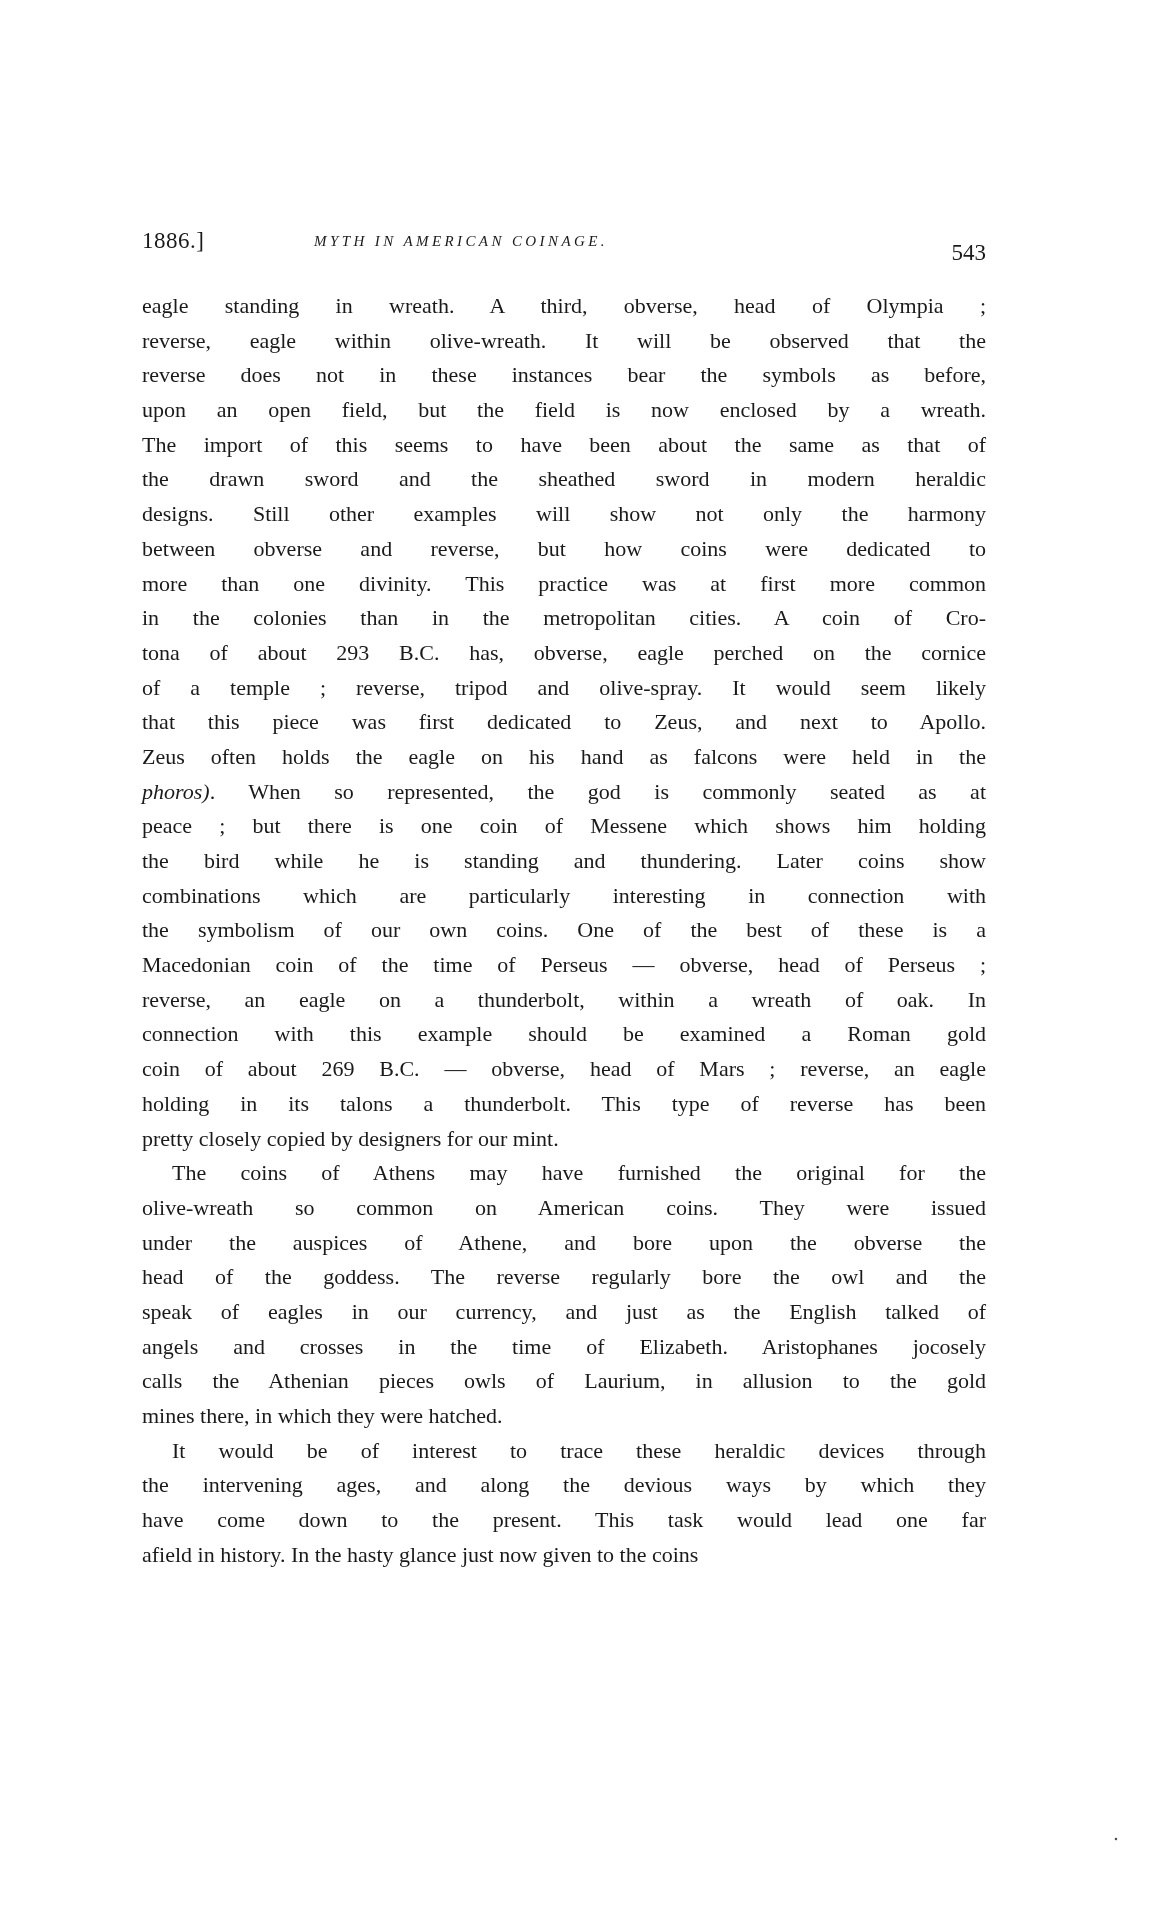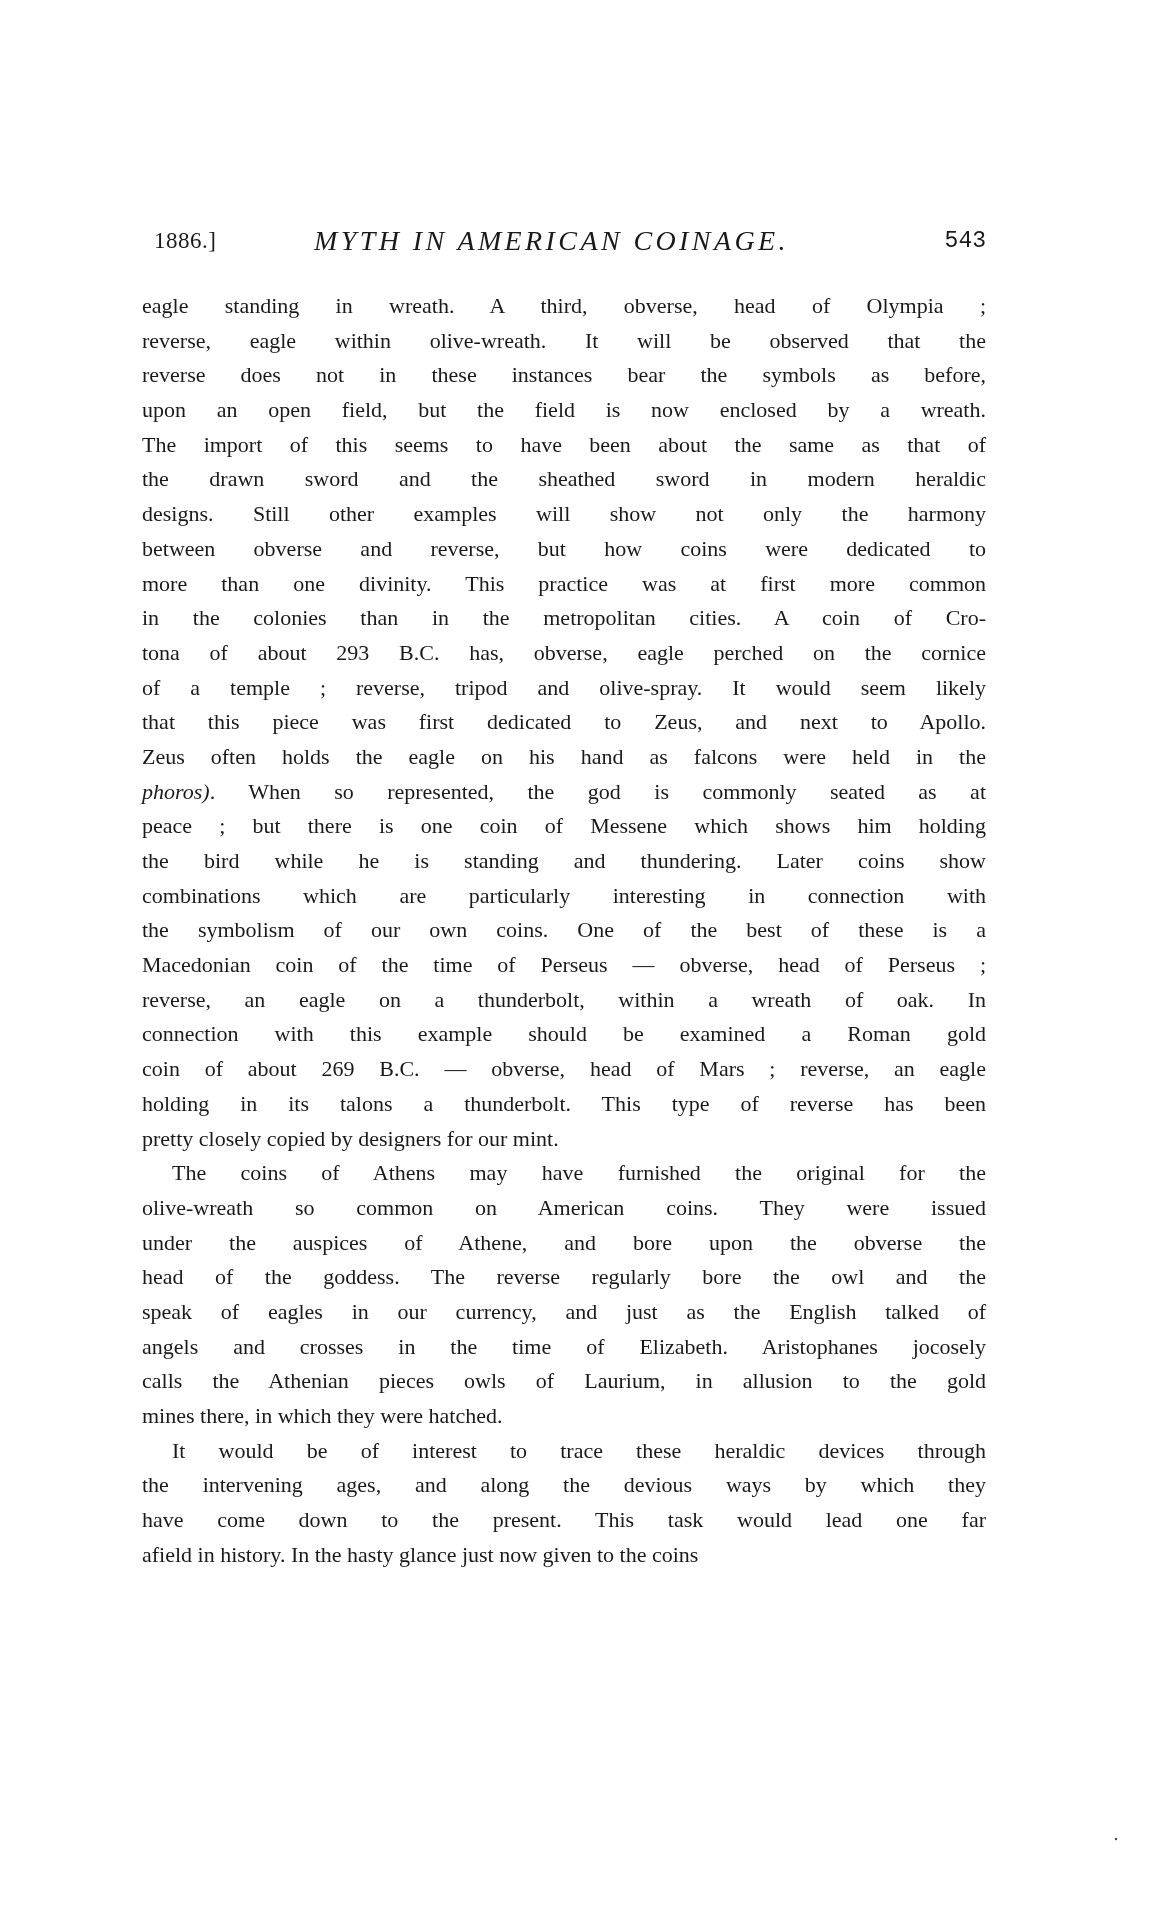--- a/index.html
+++ b/index.html
@@ -22,35 +22,33 @@
       top: 226px;
       height: 30px;
       font-size: 23px;
       line-height: 30px;
     }
     .page-header .year {
       position: absolute;
       left: 0;
       top: 0;
       letter-spacing: 0.5px;
-      margin-left: 12px;
     }
     .page-header .running-title {
       position: absolute;
       left: 172px;
       top: 0;
       font-style: italic;
       letter-spacing: 3.4px;
-      font-size: 28px;
+      font-size: 15px;
     }
     .page-header .page-number {
       position: absolute;
       right: 0;
-      top: 0;
-      font-family: Liberation Mono, monospace;
+      top: 12px;
     }
     .body-text {
       position: absolute;
       left: 142px;
       width: 844px;
       top: 289px;
       font-size: 22px;
       line-height: 34.7px;
     }
     .body-text .line {

